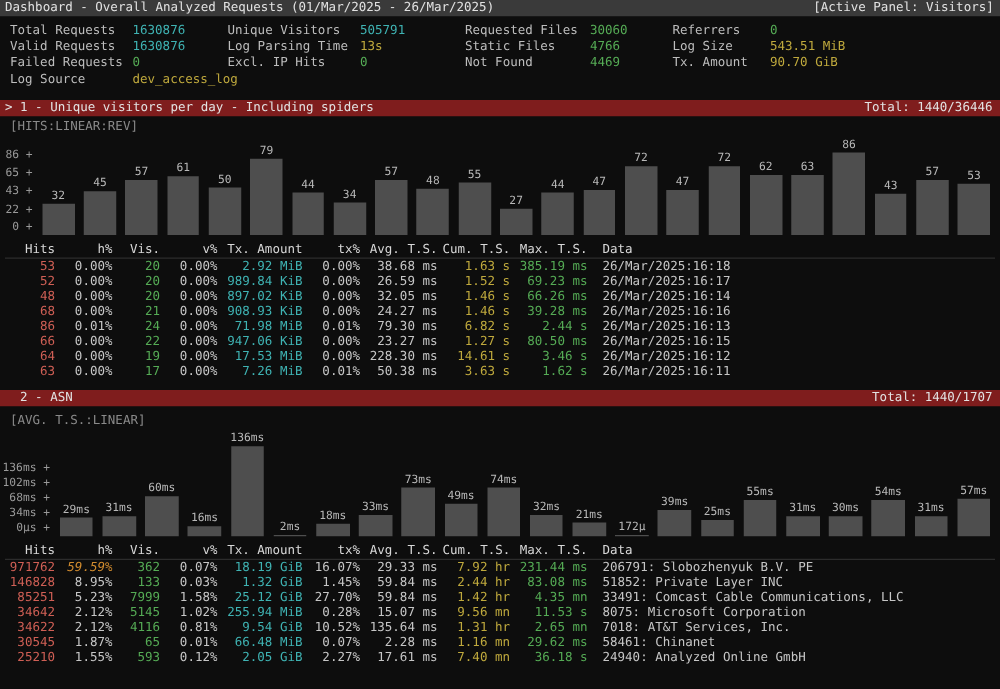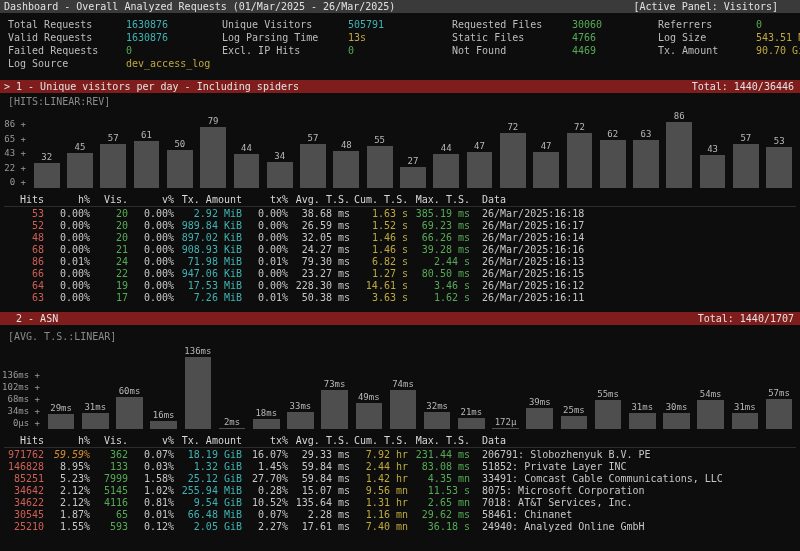--- a/index.html
+++ b/index.html
@@ -5,27 +5,27 @@
   * { margin:0; padding:0; box-sizing:border-box; }
   html,body { width:800px; height:551px; overflow:hidden; }
   body {
     background:#0d0d0d; color:#c6c6c6;
     font-family:"DejaVu Sans Mono","Liberation Mono",monospace;
     font-size:10px; line-height:12px;
   }
   .topbar {
     display:flex; justify-content:space-between;
     background:#3a3a3a; color:#e2e2e2;
-    height:13px; line-height:13px; padding:0 22px 0 4px;
+    height:13px; line-height:13px; padding:0 5px 0 4px;
   }
   .summary { padding:5px 0 10px 8px; }
   .srow {
     display:grid;
     grid-template-columns:96px 74px 104px 82px 98px 64px 76px 1fr;
-    column-gap:22px; line-height:13px;
+    column-gap:2px; line-height:13px;
   }
   .slabel { color:#bdbdbd; white-space:nowrap; }
   .sval { white-space:nowrap; }
   .c-cyan   { color:#3fb3b3; }
   .c-green  { color:#55ab55; }
   .c-yellow { color:#bfa93d; }
   .c-red    { color:#cf5f55; }
   .c-orange { color:#cf8a2e;font-style:italic; }
   .panel-header {
     display:flex; justify-content:space-between;

